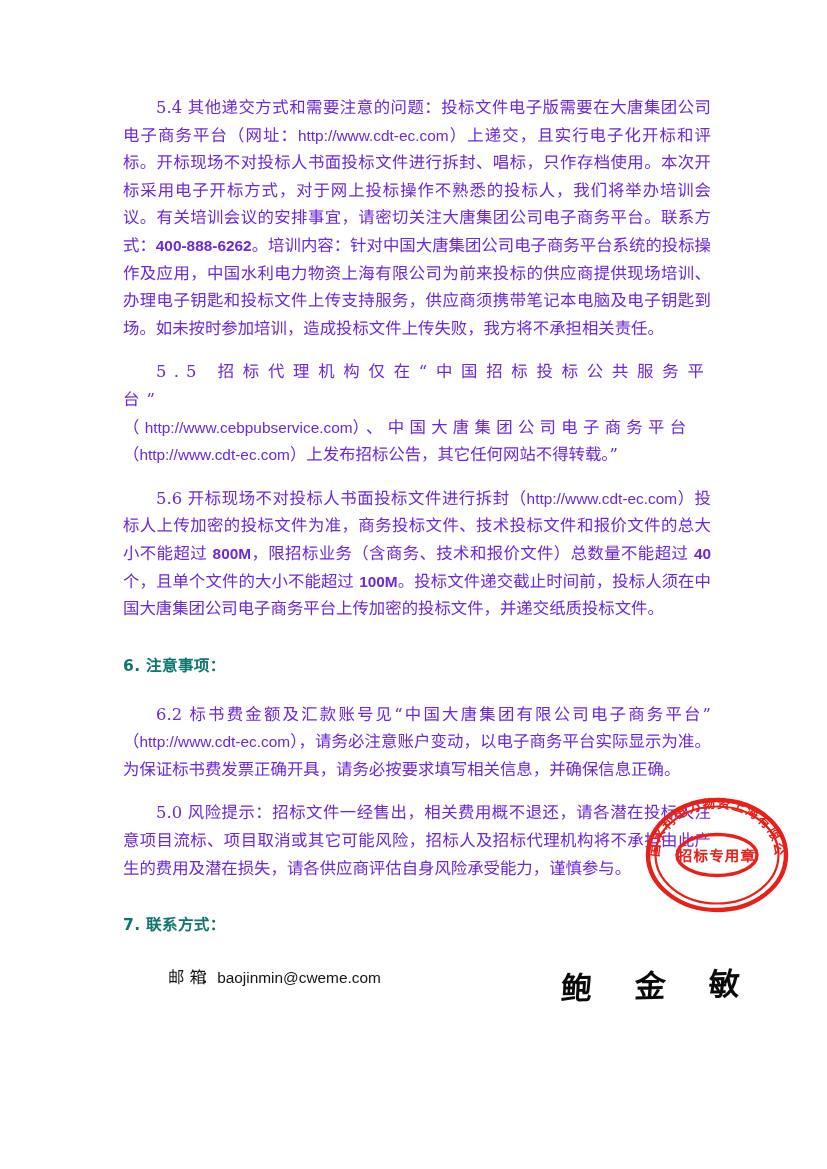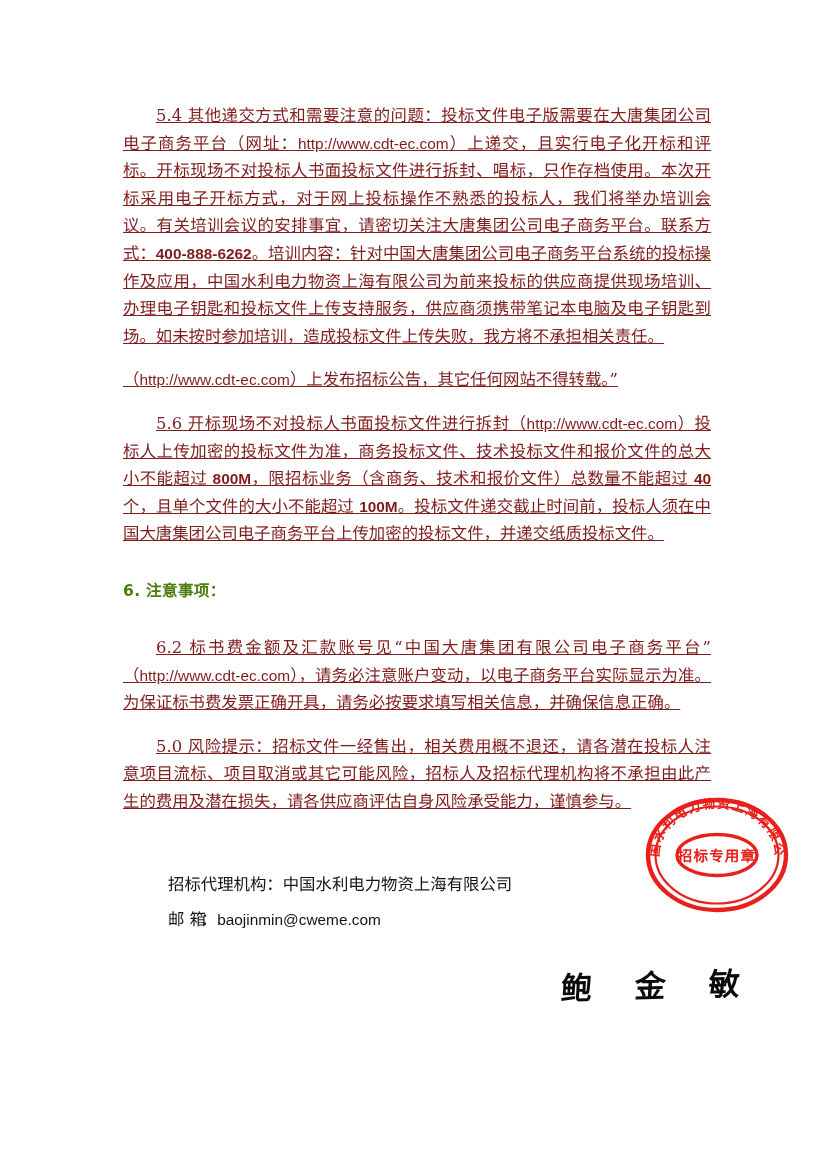--- a/index.html
+++ b/index.html
@@ -29,29 +29,28 @@
 
   .content {
     position: absolute;
     left: 123px;
     top: 94px;
     width: 588px;
   }
 
   
   .para {
-    margin: 8px 0 0 0;
+    margin: 0 0 0 0;
     font-size: 16.4px;
     line-height: 27.6px;
     text-align: justify;
     text-justify: inter-ideograph;
     text-indent: 33px;
-    color: #7f1d1d;
+    color: #6d28d9;
     letter-spacing: 0px;
-    text-decoration: underline;
   }
   .para + .para {
     margin-top: 16px;
   }
 
   
   .para.spread {
     text-align: justify;
     text-justify: inter-character;
   }
@@ -76,21 +75,21 @@
     letter-spacing: 0;
   }
 
   
   .heading {
     margin: 0;
     font-family: "DejaVu Sans", "Liberation Sans", sans-serif;
     font-weight: bold;
     font-size: 15.6px;
     line-height: 26px;
-    color: #4d7c0f;
+    color: #0f766e;
     letter-spacing: 0.3px;
   }
   .block-gap-lg { height: 30px; }
   .block-gap-md { height: 22px; }
 
   
   .contact-list {
     margin: 0;
     padding: 0;
     list-style: none;
@@ -146,43 +145,45 @@
 </head>
 <body>
 
 <div class="page">
 
   <div class="content">
 
     <p class="para"><span>5.4</span> <span>其他递交方式和需要注意的问题：投标文件电子版需要在大唐集团公司电子商务平台（网址：</span><span class="lat">http://www.cdt-ec.com</span><span>）上递交，且实行电子化开标和评标。开标现场不对投标人书面投标文件进行拆封、唱标，只作存档使用。本次开标采用电子开标方式，对于网上投标操作不熟悉的投标人，我们将举办培训会议。有关培训会议的安排事宜，请密切关注大唐集团公司电子商务平台。联系方式：</span><span class="lat-b">400-888-6262</span><span>。培训内容：针对中国大唐集团公司电子商务平台系统的投标操作及应用，中国水利电力物资上海有限公司为前来投标的供应商提供现场培训、办理电子钥匙和投标文件上传支持服务，供应商须携带笔记本电脑及电子钥匙到场。如未按时参加培训，造成投标文件上传失败，我方将不承担相关责任。</span></p>
 
     <p class="para spread">
+        <span class="spread-line l1"><span>5.5</span> <span>招标代理机构仅在“中国招标投标公共服务平台”</span></span>
+        <span class="spread-line l2"><span>（</span><span class="lat">http://www.cebpubservice.com</span><span>）、中国大唐集团公司电子商务平台</span></span>
         <span class="spread-line l3"><span>（</span><span class="lat">http://www.cdt-ec.com</span><span>）上发布招标公告，其它任何网站不得转载。”</span></span>
       </p>
 
     <p class="para"><span>5.6</span> <span>开标现场不对投标人书面投标文件进行拆封（</span><span class="lat">http://www.cdt-ec.com</span><span>）投标人上传加密的投标文件为准，商务投标文件、技术投标文件和报价文件的总大小不能超过 </span><span class="lat-b">800M</span><span>，限招标业务（含商务、技术和报价文件）总数量不能超过 </span><span class="lat-b">40</span><span>个，且单个文件的大小不能超过 </span><span class="lat-b">100M</span><span>。投标文件递交截止时间前，投标人须在中国大唐集团公司电子商务平台上传加密的投标文件，并递交纸质投标文件。</span></p>
 
     <div class="block-gap-lg"></div>
 
     <h2 class="heading">6. 注意事项：</h2>
 
     <div class="block-gap-md"></div>
 
 
     <p class="para"><span>6.2 标书费金额及汇款账号见“中国大唐集团有限公司电子商务平台”（</span><span class="lat">http://www.cdt-ec.com</span><span>），请务必注意账户变动，以电子商务平台实际显示为准。为保证标书费发票正确开具，请务必按要求填写相关信息，并确保信息正确。</span></p>
 
     <p class="para">5.0 风险提示：招标文件一经售出，相关费用概不退还，请各潜在投标人注意项目流标、项目取消或其它可能风险，招标人及招标代理机构将不承担由此产生的费用及潜在损失，请各供应商评估自身风险承受能力，谨慎参与。</p>
 
     <div class="block-gap-lg"></div>
 
+    <h2 class="heading">7. 联系方式：</h2>
 
     <div class="block-gap-md"></div>
 
     <ul class="contact-list">
-      <li class="contact-row"><span class="c-label">招标代理机构</span><span class="c-sep">：</span><span class="c-value">中国水利电力物资上海有限公司</span></li>
       <li class="contact-row"><span class="c-label wide">邮 箱</span><span class="c-sep">：</span><span class="c-value lat">baojinmin@cweme.com</span></li>
 
     </ul>
 
   </div>
 
   <div class="seal">
     <svg viewBox="0 0 148 118" xmlns="http://www.w3.org/2000/svg" aria-hidden="true">
       <defs>
         <path id="sealArcTop" d="M 16 59 A 58 47 0 0 1 132 59" fill="none"></path>

